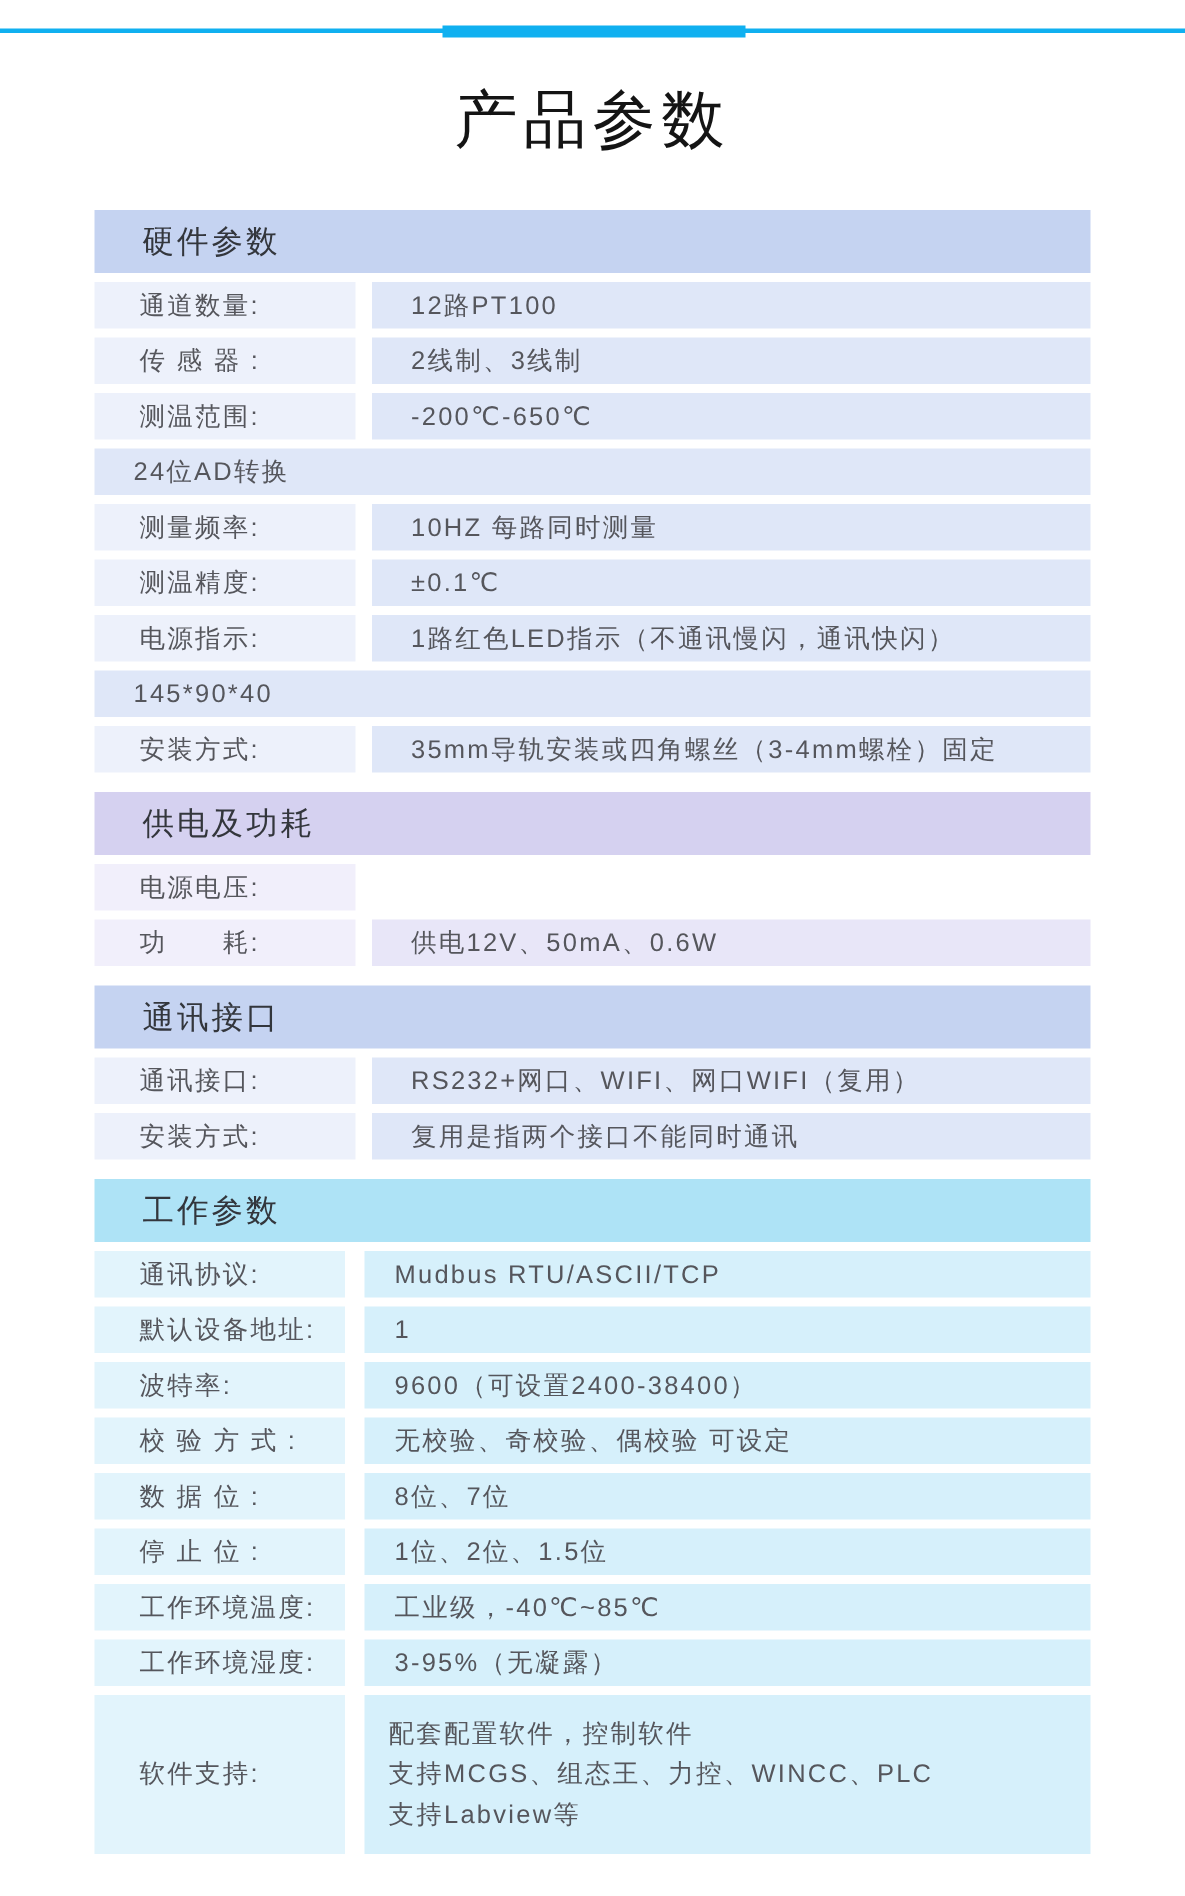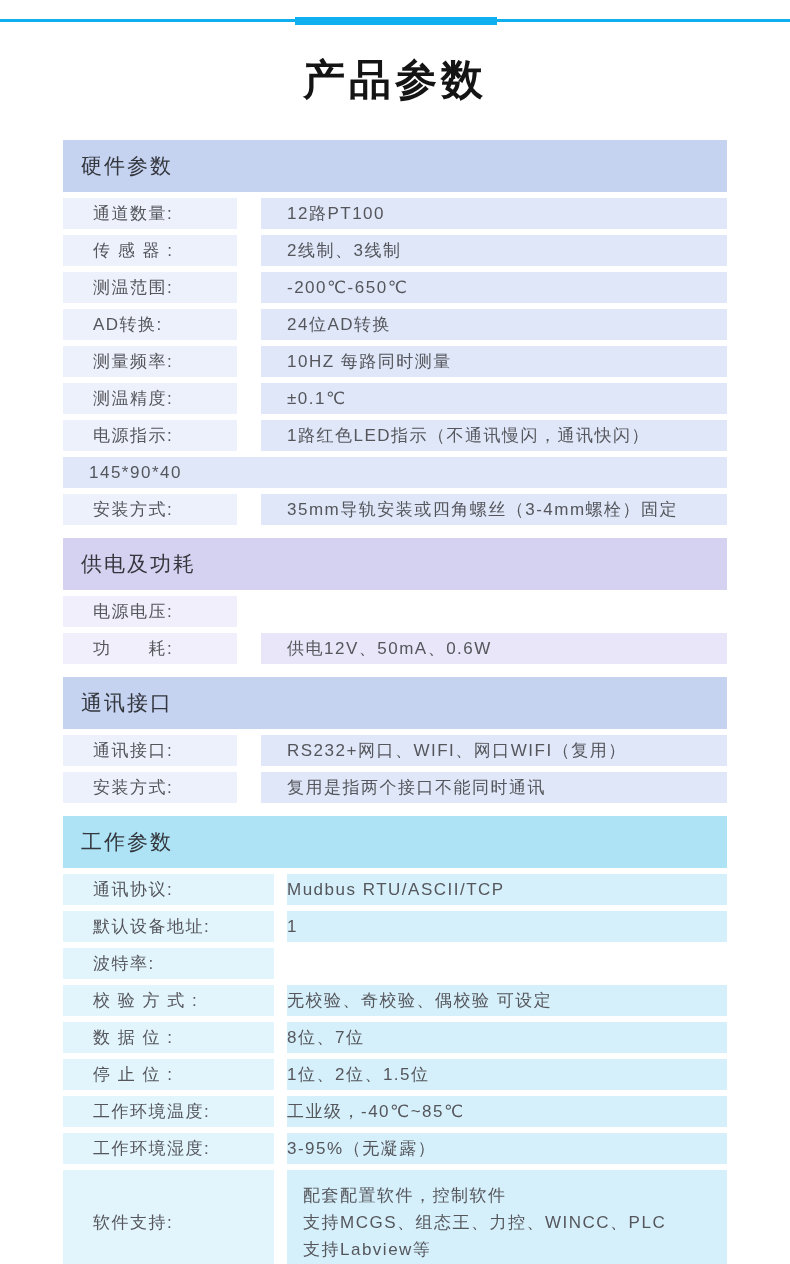--- a/index.html
+++ b/index.html
@@ -12,39 +12,39 @@
   html,body{margin:0;padding:0;}
   body{
     width:790px;height:1264px;background:#ffffff;overflow:hidden;
     font-family:"Liberation Sans","DejaVu Sans",sans-serif;
   }
   .top-rule{position:relative;height:8px;margin-top:17px;}
   .top-rule .thin{position:absolute;top:2px;left:0;right:0;height:3px;background:var(--accent-line);}
   .top-rule .thick{position:absolute;top:0;left:295px;width:202px;height:8px;background:var(--accent-line);}
   h1.page-title{
     margin:27px 0 0;text-align:center;
-    font-size:42px;font-weight:700;letter-spacing:4px;color:var(--title-text);
+    font-size:42px;font-weight:400;letter-spacing:4px;color:var(--title-text);
   }
   .spec{width:664px;margin:32px auto 0;}
   .sec{margin-bottom:13px;}
   .sec-h{
-    height:52px;display:flex;align-items:center;padding-left:18px;
+    height:42px;display:flex;align-items:center;padding-left:32px;
     font-size:21px;font-weight:500;letter-spacing:2px;color:var(--header-text);
     background:var(--h);margin-bottom:5px;
   }
-  .row{display:flex;gap:24px;margin-top:6px;}
+  .row{display:flex;gap:11px;margin-top:6px;}
   .cell{
     min-height:31px;display:flex;align-items:center;
     font-size:17px;letter-spacing:1.5px;color:var(--body-text);line-height:1.25;
   }
   .lab{width:174px;padding-left:30px;background:var(--l);flex-shrink:0;}
   .val{flex:1;padding:2px 8px 2px 26px;background:var(--v);text-align:right;}
   .sec-wide .row{gap:13px;}
-  .sec-wide .lab{width:211px;}
-  .sec-wide .val{padding-left:0;}
+  .sec-wide .lab{width:167px;}
+  .sec-wide .val{padding-left:20px;}
   .val.multi{flex-direction:column;align-items:flex-start;justify-content:center;padding:12px 8px 12px 16px;line-height:1.6;}
   .sec-blue{--h:var(--blue-header);--l:var(--blue-label);--v:var(--blue-value);}
   .sec-purple{--h:var(--purple-header);--l:var(--purple-label);--v:var(--purple-value);}
   .sec-cyan{--h:var(--cyan-header);--l:var(--cyan-label);--v:var(--cyan-value);}
 </style>
 </head>
 <body>
 
 <div class="top-rule">
   <span class="thin"></span>
@@ -63,21 +63,20 @@
     </div>
     <div class="row">
       <div class="cell lab">传 感 器 :</div>
       <div class="cell val">2线制、3线制</div>
     </div>
     <div class="row">
       <div class="cell lab">测温范围:</div>
       <div class="cell val">-200℃-650℃</div>
     </div>
     <div class="row">
-      <div class="cell lab">AD转换:</div>
       <div class="cell val">24位AD转换</div>
     </div>
     <div class="row">
       <div class="cell lab">测量频率:</div>
       <div class="cell val">10HZ 每路同时测量</div>
     </div>
     <div class="row">
       <div class="cell lab">测温精度:</div>
       <div class="cell val">±0.1℃</div>
     </div>
@@ -122,20 +121,21 @@
     <div class="row">
       <div class="cell lab">通讯协议:</div>
       <div class="cell val">Mudbus RTU/ASCII/TCP</div>
     </div>
     <div class="row">
       <div class="cell lab">默认设备地址:</div>
       <div class="cell val">1</div>
     </div>
     <div class="row">
       <div class="cell lab">波特率:</div>
+      <div class="cell val">9600（可设置2400-38400）</div>
     </div>
     <div class="row">
       <div class="cell lab">校 验 方 式 :</div>
       <div class="cell val">无校验、奇校验、偶校验 可设定</div>
     </div>
     <div class="row">
       <div class="cell lab">数 据 位 :</div>
       <div class="cell val">8位、7位</div>
     </div>
     <div class="row">

